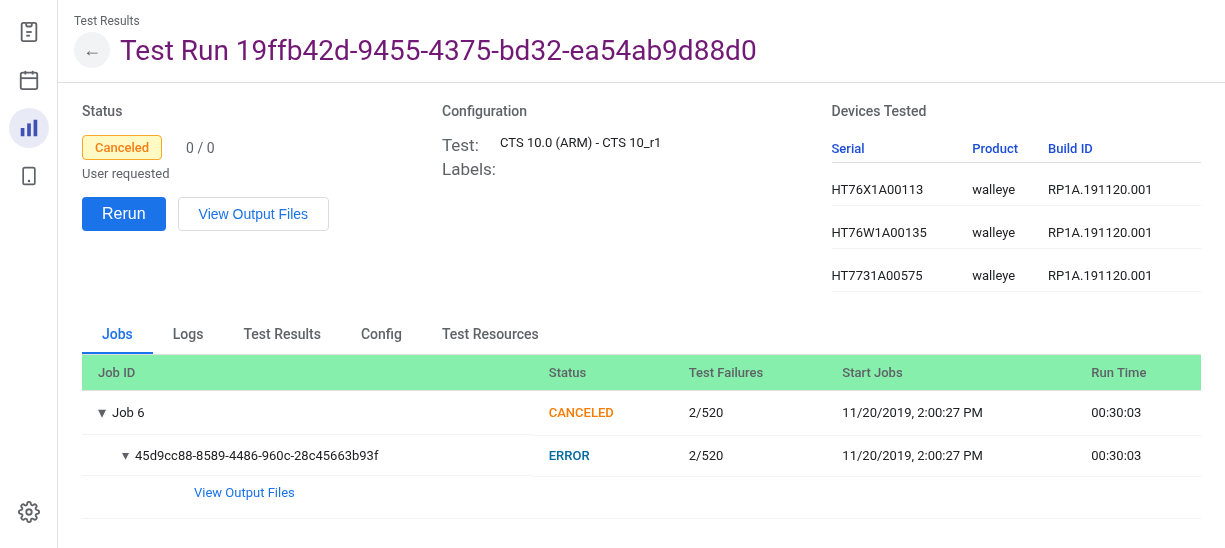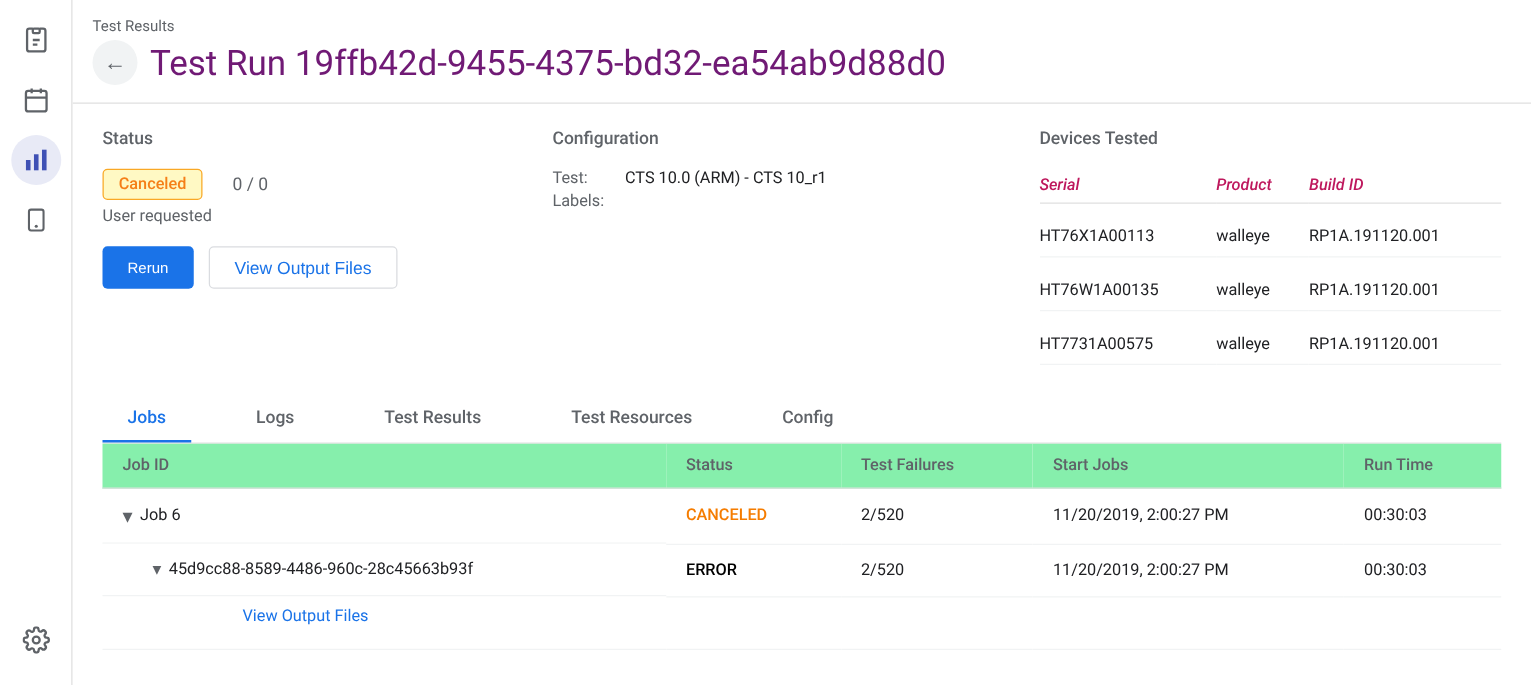--- a/index.html
+++ b/index.html
@@ -134,21 +134,21 @@
       display: flex;
       gap: 12px;
       margin-top: 16px;
     }
     .btn-primary {
       background: #1a73e8;
       color: #fff;
       border: none;
       padding: 8px 20px;
       border-radius: 4px;
-      font-size: 12px;
+      font-size: 16px;
       font-weight: 500;
       cursor: pointer;
     }
     .btn-outline {
       background: #fff;
       color: #1a73e8;
       border: 1px solid #dadce0;
       padding: 8px 20px;
       border-radius: 4px;
       font-size: 14px;
@@ -159,58 +159,56 @@
     
     .config-section {
       padding-left: 20px;
     }
     .config-row {
       display: flex;
       gap: 8px;
       margin-bottom: 4px;
     }
     .config-label {
-      font-size: 13px;
+      font-size: 17px;
       color: #5f6368;
       min-width: 50px;
     }
     .config-value {
       font-size: 13px;
       color: #202124;
     }
 
     
     .devices-section {
       padding-left: 20px;
     }
     .devices-table {
       width: 100%;
       border-collapse: collapse;
       font-size: 13px;
     }
     .devices-table th {
       text-align: left;
       padding: 6px 12px 6px 0;
-      color: #be185d;
+      color: #1d4ed8;
       font-weight: 500;
       border-bottom: 1px solid #e0e0e0;
-      font-style: italic;
     }
     .devices-table td {
       padding: 19px 12px 8px 0;
       color: #202124;
       border-bottom: 1px solid #f1f3f4;
     }
 
     
     .tabs {
       display: flex;
       border-bottom: 1px solid #e0e0e0;
       margin-bottom: 0;
-      gap: 32px;
     }
     .tab {
       padding: 10px 20px;
       font-size: 14px;
       cursor: pointer;
       color: #5f6368;
       border-bottom: 2px solid transparent;
       font-weight: 500;
     }
     .tab.active {
@@ -364,22 +362,22 @@
             </tbody>
         </table>
       </div>
 
     </div>
 
     <div class="tabs">
       <div class="tab active">Jobs</div>
       <div class="tab">Logs</div>
       <div class="tab">Test Results</div>
+      <div class="tab">Config</div>
       <div class="tab">Test Resources</div>
-      <div class="tab">Config</div>
     </div>
 
     <table class="jobs-table">
       <thead>
         <tr>
           <th>Job ID</th>
           <th>Status</th>
           <th>Test Failures</th>
           <th>Start Jobs</th>
           <th>Run Time</th>
@@ -394,21 +392,21 @@
       <td style="color:#f57c00;font-weight:500;">CANCELED</td>
       <td>2/520</td>
       <td>11/20/2019, 2:00:27 PM</td>
       <td>00:30:03</td>
     </tr>
           <tr class="sub-row">
           <td style="padding-left:40px;display:flex;align-items:center;">
             <span style="color:#5f6368;margin-right:6px;font-size:14px;">▾</span>
             45d9cc88-8589-4486-960c-28c45663b93f
           </td>
-          <td style="color:#000000;font-weight:500;">ERROR</td>
+          <td style="color:#0369a1;font-weight:500;">ERROR</td>
           <td>2/520</td>
           <td>11/20/2019, 2:00:27 PM</td>
           <td>00:30:03</td>
         </tr>
           <tr>
         <td colspan="5" style="padding:4px 16px 10px 56px;">
           <a href="#" class="view-output-link">View Output Files</a>
         </td>
       </tr>
         </tbody>

